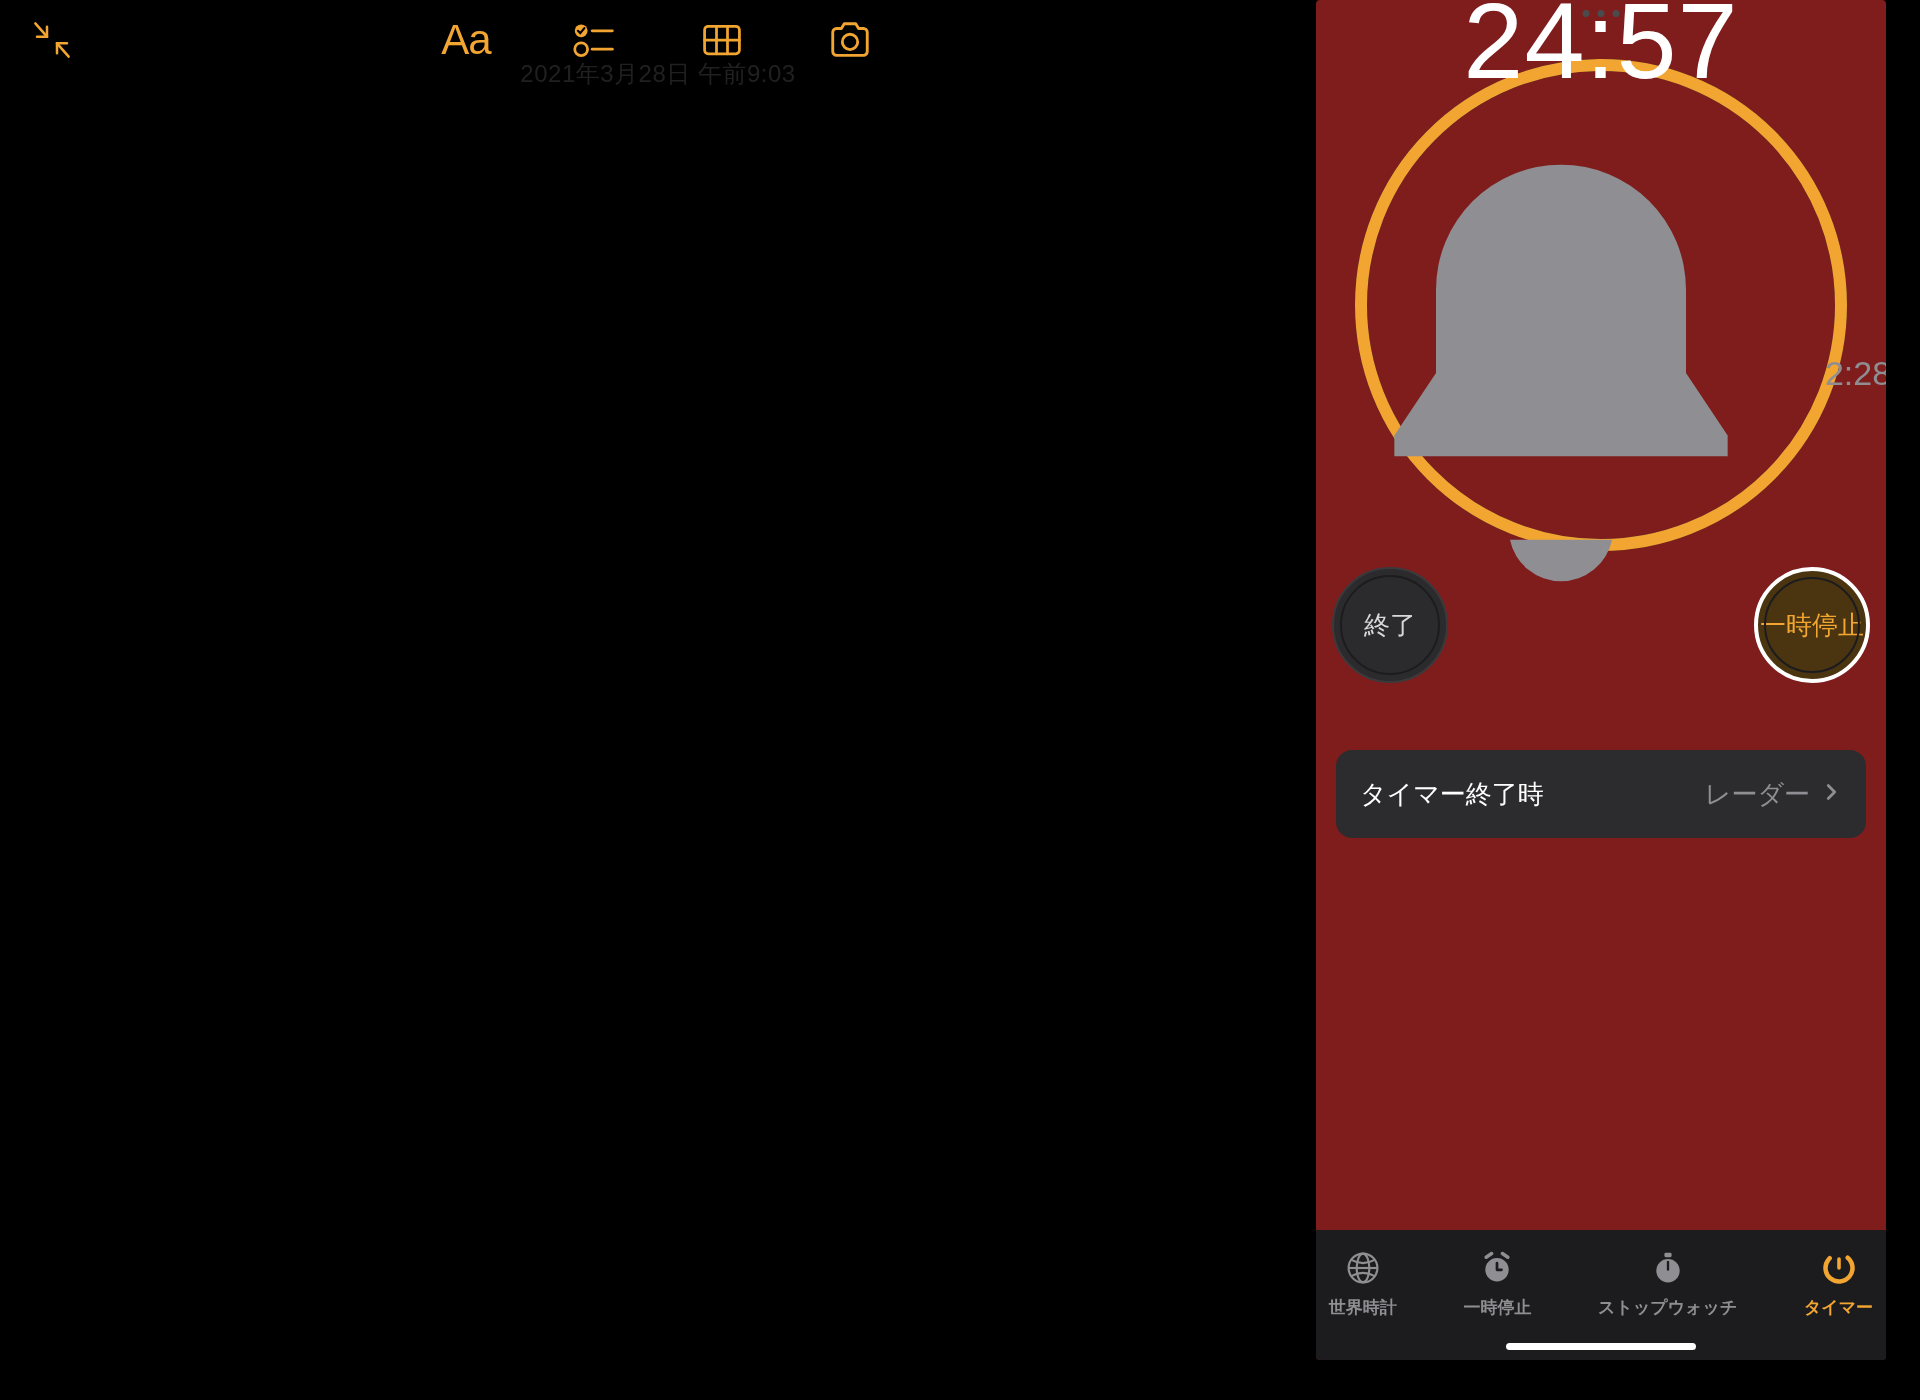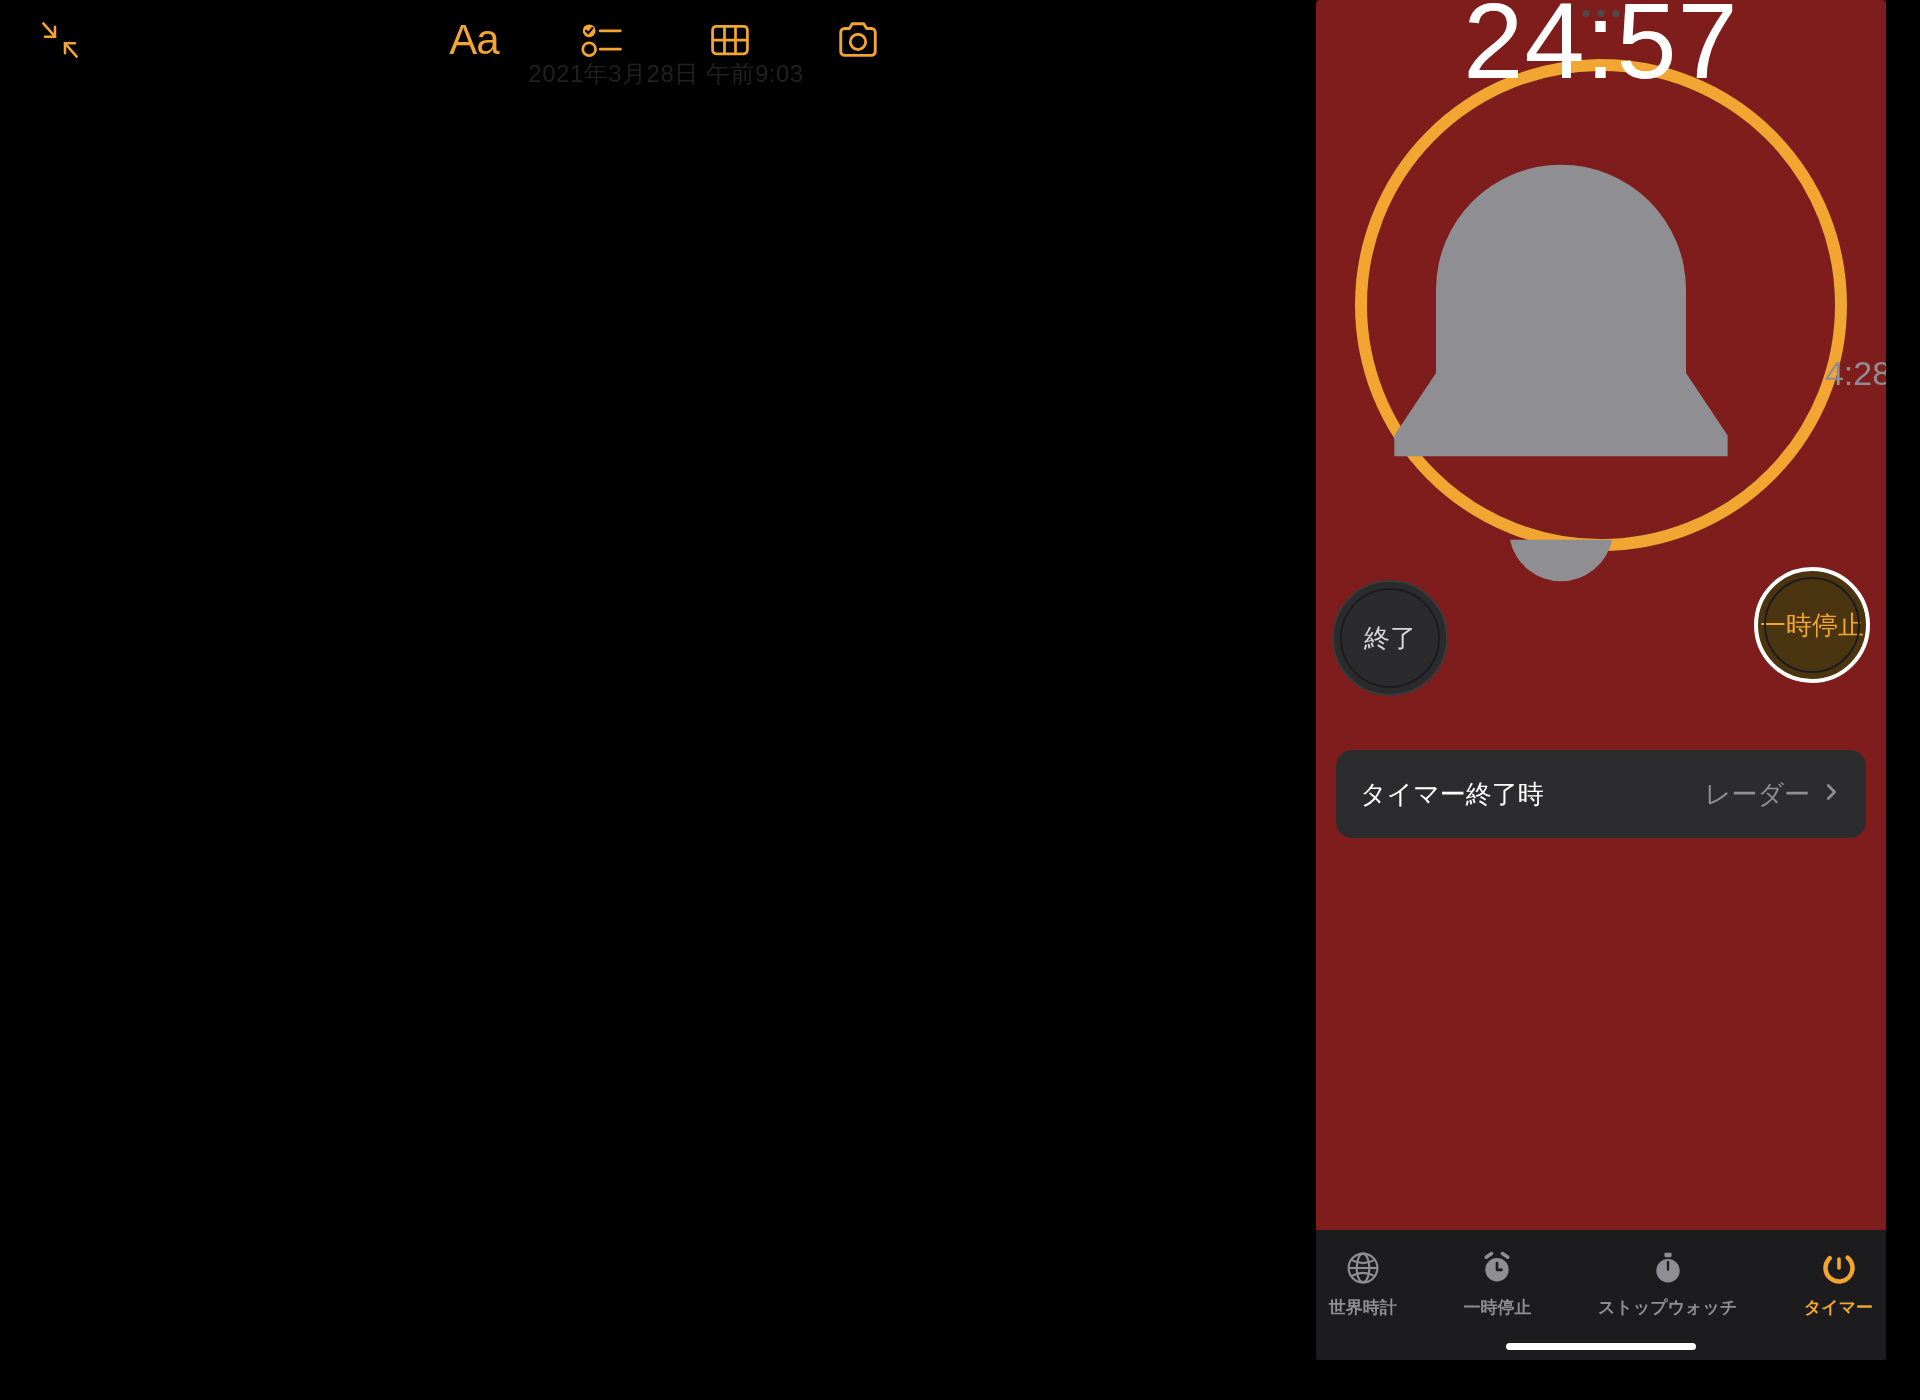--- a/index.html
+++ b/index.html
@@ -8,21 +8,21 @@
     height: 1400px;
     background: #000000;
     font-family: -apple-system, "Helvetica Neue", Arial, sans-serif;
     overflow: hidden;
     color: #fff;
   }
 
   
   .editor-area {
     position: absolute;
-    left: 8px; top: 0;
+    left: 0; top: 0;
     width: 1316px;
     height: 1100px;
     background: #000;
   }
 
   .collapse-btn {
     position: absolute;
     top: 16px;
     left: 28px;
     width: 48px; height: 48px;
@@ -120,21 +120,21 @@
     width: 116px; height: 116px;
     border-radius: 50%;
     display: flex; align-items: center; justify-content: center;
     font-size: 26px;
   }
   .round-btn .inner-ring {
     position: absolute; inset: 6px;
     border-radius: 50%;
   }
   .btn-cancel {
-    top: 580px; left: 16px;
+    top: 567px; left: 16px;
     background: #2b2b2d;
     color: #d8d8dc;
     border: 2px solid #3a3a3c;
   }
   .btn-cancel .inner-ring { border: 2px solid #1c1c1e; }
   .btn-pause {
     top: 567px; right: 16px;
     background: #4a3510;
     color: #f2a531;
     border: 4px solid #ffffff;
@@ -245,21 +245,21 @@
       <circle id="progress-arc" cx="250" cy="250" r="240" fill="none" stroke="#f2a531" stroke-width="12" stroke-linecap="round" transform="rotate(-90 250 250)" stroke-dasharray="1504.9485447756545 1507.9644737231006"></circle>
     </svg>
     <div class="ring-center">
       <div class="time-big">24:57</div>
       <div class="end-row">
         <span>
           <svg viewBox="0 0 24 24" width="28" height="28" fill="#8e8e93">
             <path d="M12 2a6 6 0 0 0-6 6v4l-2 3v1h16v-1l-2-3V8a6 6 0 0 0-6-6zm0 20a2.5 2.5 0 0 0 2.45-2h-4.9A2.5 2.5 0 0 0 12 22z"></path>
           </svg>
         </span>
-        <span>4:28</span>
+        <span>2:28</span>
       </div>
     </div>
   </div>
 
   <div class="round-btn btn-cancel">
     <div class="inner-ring"></div>
     <span>終了</span>
   </div>
   <div class="round-btn btn-pause">
     <div class="inner-ring"></div>

